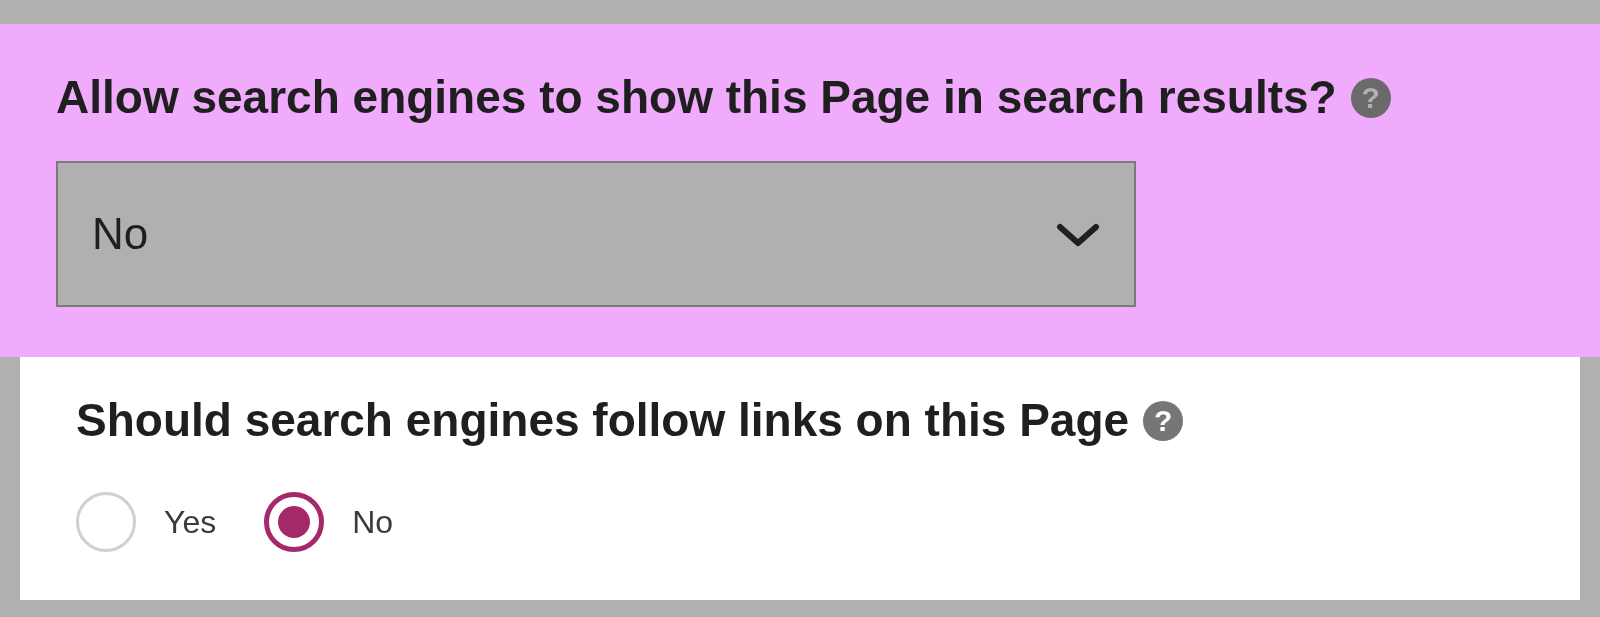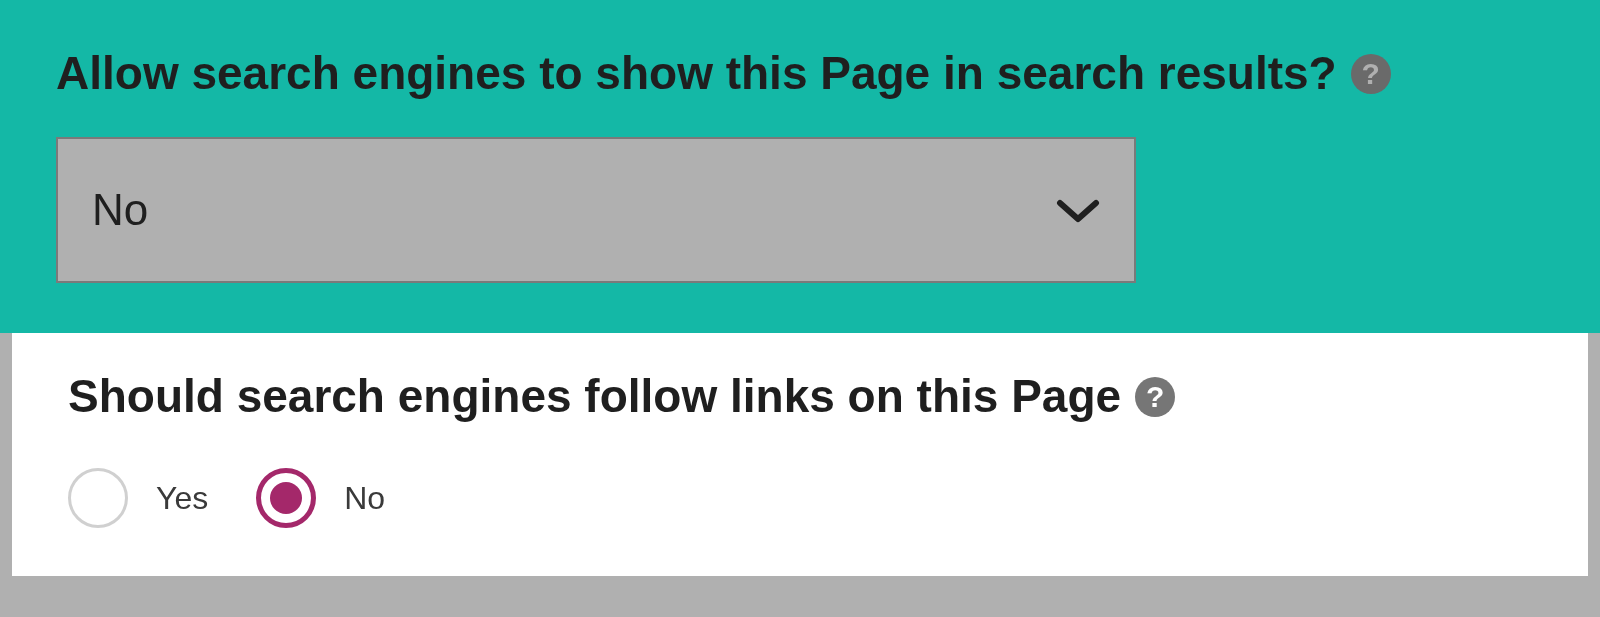--- a/index.html
+++ b/index.html
@@ -11,27 +11,28 @@
     body {
       font-family: -apple-system, BlinkMacSystemFont, "Segoe UI", Helvetica, Arial, sans-serif;
       background: #b0b0b0;
       width: 1600px;
       height: 617px;
       overflow: hidden;
     }
 
     .section-top {
       padding: 46px 56px 50px 56px;
-      background: #14b8a6;
+      background: #f0abfc;
+      margin-top: 24px;
     }
 
     .section-bottom {
       background: #ffffff;
       padding: 36px 56px 48px 56px;
-      margin: 0 12px;
+      margin: 0 20px;
     }
 
     .label-row {
       display: flex;
       align-items: center;
       gap: 14px;
       margin-bottom: 36px;
     }
 
     .label-text {

